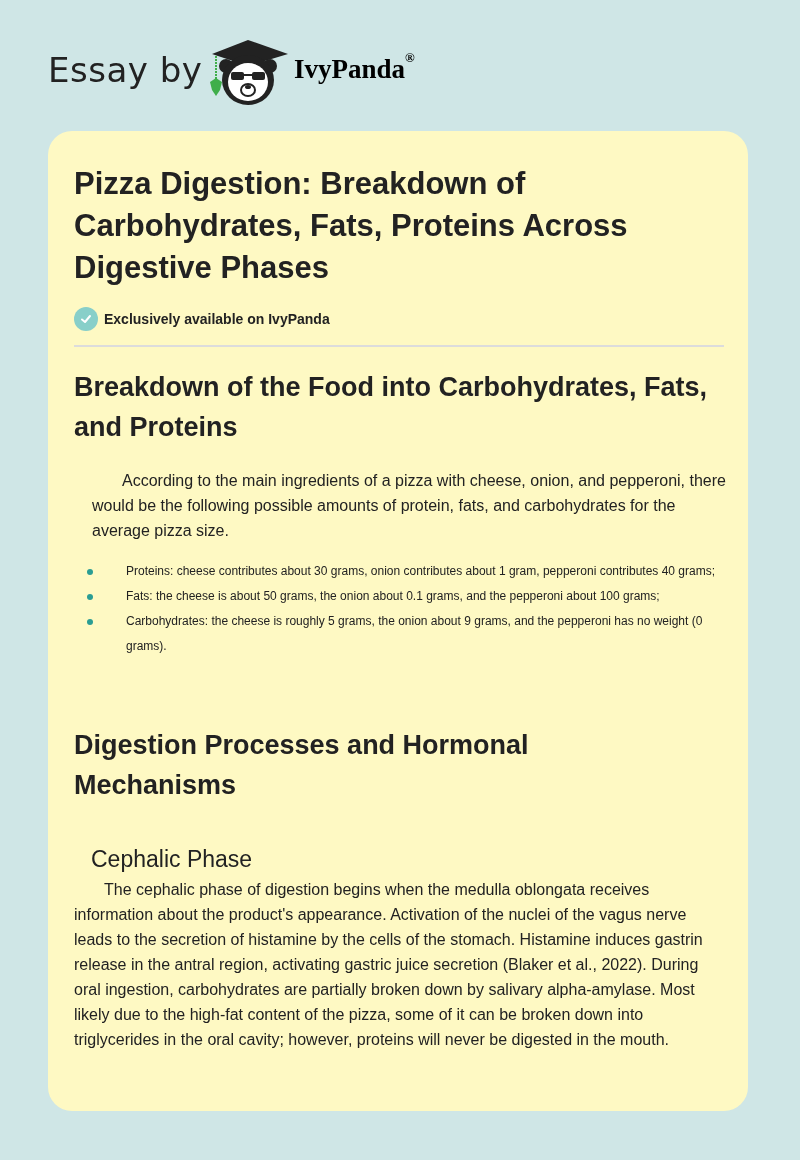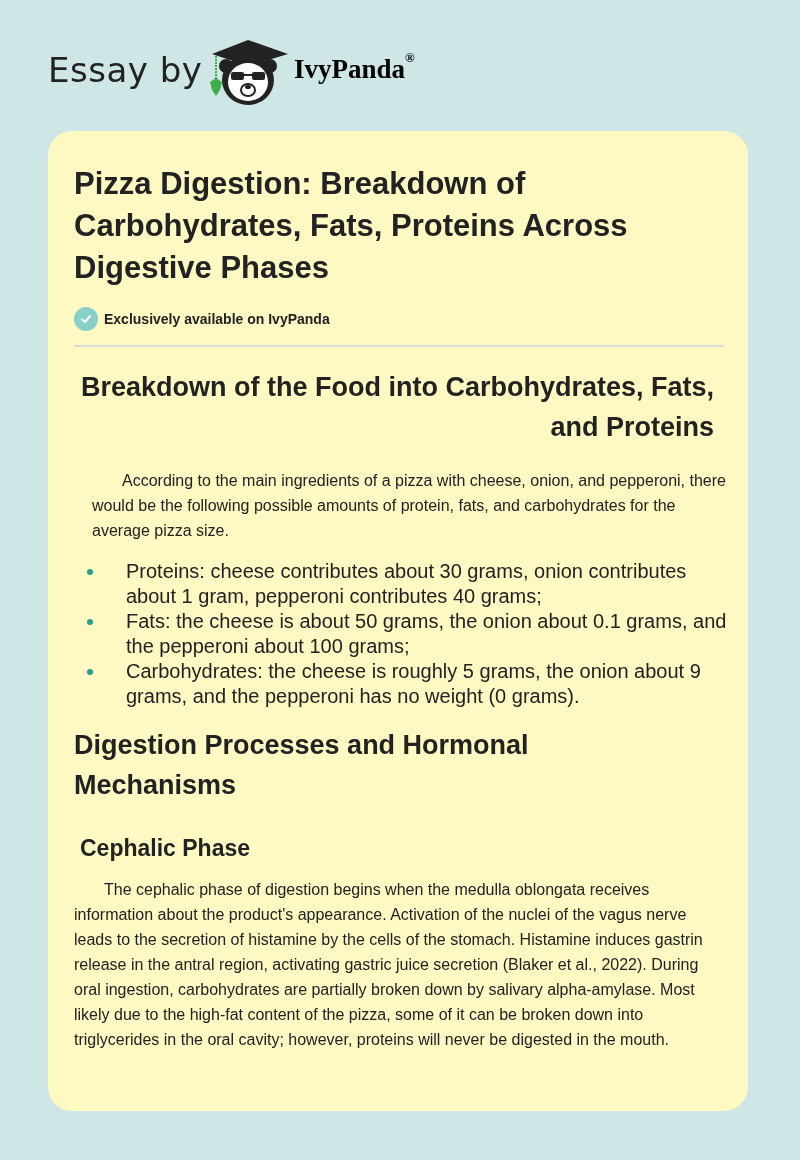--- a/index.html
+++ b/index.html
@@ -78,38 +78,38 @@
     h2 {
       position: absolute;
       margin: 0;
       font-size: 27px;
       font-weight: bold;
       line-height: 40px;
       color: #222;
     }
     h3 {
       position: absolute;
-      margin: 6px;
+      margin: 17px;
       font-size: 23px;
-      font-weight: bold;
+      font-weight: normal;
       color: #222;
     }
     p {
       position: absolute;
       margin: 0;
       font-size: 16px;
       line-height: 25px;
       color: #222;
       text-indent: 30px;
     }
     ul {
       position: absolute;
       margin: 0; padding: 0;
       list-style: none;
-      font-size: 20px;
+      font-size: 12px;
       line-height: 25px;
     }
     ul li {
       position: relative;
       padding-left: 52px;
       margin-bottom: 0;
     }
     ul li .bullet {
       position: absolute;
       left: 13px; top: 10px;
@@ -152,21 +152,21 @@
     <span class="check">
       <svg width="12" height="12" viewBox="0 0 12 12">
           <polyline points="2,6.5 5,9 10,3" fill="none" stroke="#fff" stroke-width="2" stroke-linecap="round" stroke-linejoin="round"></polyline>
         </svg>
     </span>
     <span class="excl-text">Exclusively available on IvyPanda</span>
   </div>
 
   <div class="divider"></div>
 
-  <h2 style="left:26px; top:236px; width:640px;text-align:right;">Breakdown of the Food into Carbohydrates, Fats, and Proteins</h2>
+  <h2 style="left:26px; top:236px; width:640px;">Breakdown of the Food into Carbohydrates, Fats, and Proteins</h2>
 
   <p style="left:44px; top:337px; width:640px;">According to the main ingredients of a pizza with cheese, onion, and pepperoni, there would be the following possible amounts of protein, fats, and carbohydrates for the average pizza size.</p>
 
   <ul style="left:26px; top:428px; width:660px;">
     <li><span class="bullet"></span><span>Proteins: cheese contributes about 30 grams, onion contributes about 1 gram, pepperoni contributes 40 grams;</span></li>
     <li><span class="bullet"></span><span>Fats: the cheese is about 50 grams, the onion about 0.1 grams, and the pepperoni about 100 grams;</span></li>
     <li><span class="bullet"></span><span>Carbohydrates: the cheese is roughly 5 grams, the onion about 9 grams, and the pepperoni has no weight (0 grams).</span></li>
   </ul>
 
   <h2 style="left:26px; top:594px; width:560px;">Digestion Processes and Hormonal Mechanisms</h2>

